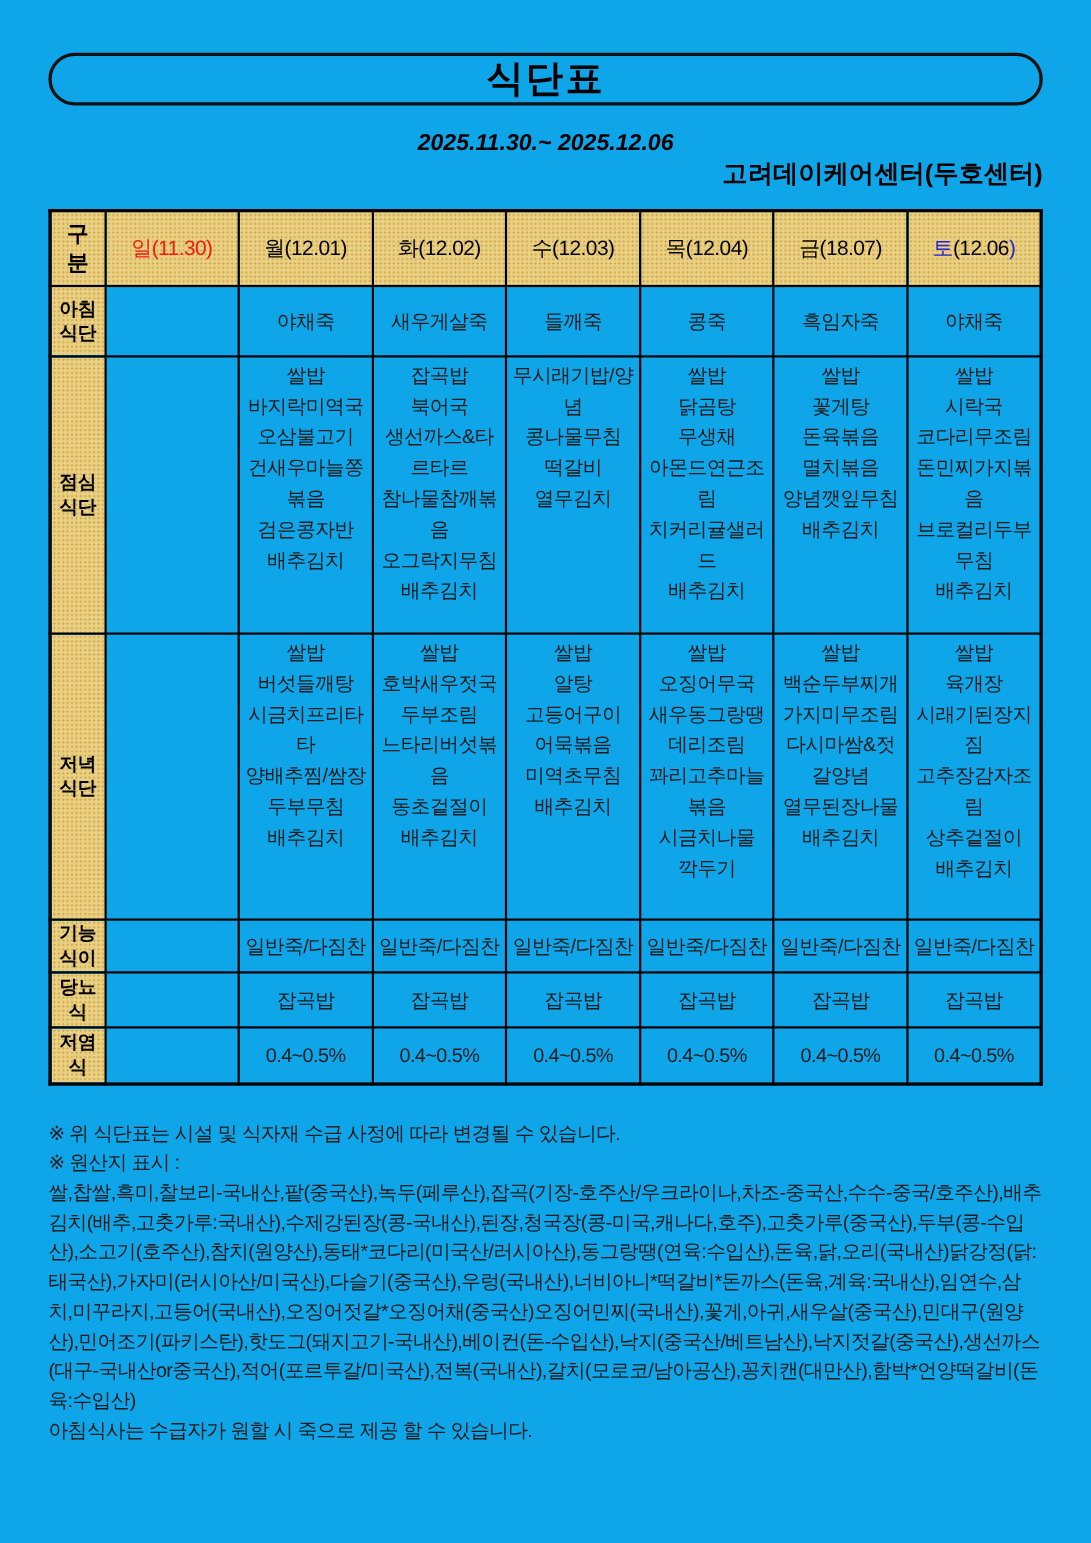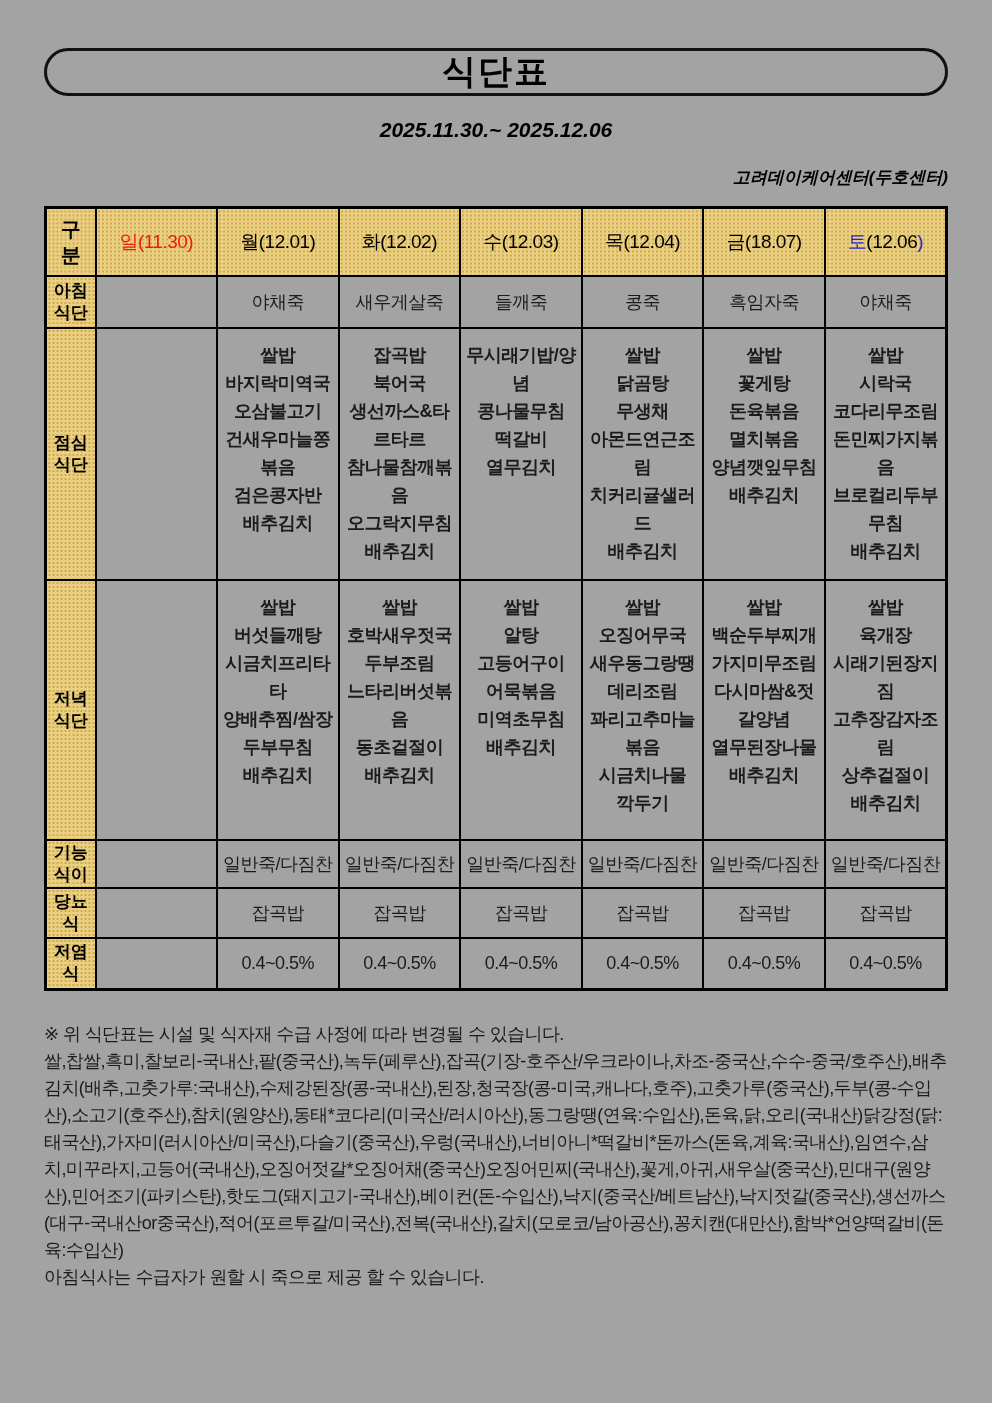--- a/index.html
+++ b/index.html
@@ -6,65 +6,65 @@
     --header-bg:#E9D083;
     --header-dot:#D1A94E;
     --sunday:#EE1B12;
     --saturday:#2323D9;
     --border:#000000;
     --text:#1B1B1B;
   }
   *{box-sizing:border-box;margin:0;padding:0;}
   html,body{background:#fff;}
   body{font-family:"Liberation Sans","DejaVu Sans",sans-serif;color:var(--text);}
-  .page{width:992px;height:1403px;background:#a3a3a3;overflow:hidden;position:relative;}
+  .page{width:992px;height:1403px;background:#0ea5e9;overflow:hidden;position:relative;}
 
   .title-box{
     margin:48px 44px 0;height:48px;border:3px solid #111;border-radius:26px;
     display:flex;align-items:center;justify-content:center;
   }
   .title-box .title-text{font-size:34px;font-weight:bold;letter-spacing:2px;color:#000;}
 
   .date-range{margin-top:22px;text-align:center;font-size:21px;font-weight:bold;color:#000;font-style:italic;}
-  .center-name{margin:24px 44px 0;text-align:right;font-size:17px;font-weight:bold;color:#000;font-style:italic;}
+  .center-name{margin:0 44px 0;text-align:right;font-size:23px;font-weight:bold;color:#000;}
 
   table.menu-table{
     margin:17px 44px 0;width:904px;border-collapse:collapse;table-layout:fixed;
     border:3px solid var(--border);
   }
   .menu-table th,.menu-table td{
     border:2px solid var(--border);
     text-align:center;vertical-align:middle;
     padding:1px 2px;overflow:hidden;
   }
   .tan{
     background-color:var(--header-bg);
     background-image:radial-gradient(var(--header-dot) 0.8px, rgba(0,0,0,0) 1.1px);
     background-size:4px 4px;
   }
   col.c-corner{width:50px;}
   tr.r-head{height:68px;}
-  tr.r-breakfast{height:52px;margin-top:47px;}
+  tr.r-breakfast{height:64px;margin-top:47px;}
   tr.r-lunch{height:252px;}
   tr.r-dinner{height:260px;}
   tr.r-snack{height:66px;}
   tr.r-func{height:48px;}
   tr.r-diab{height:50px;}
   tr.r-salt{height:52px;}
 
   .corner-label{font-size:20px;font-weight:bold;line-height:26px;white-space:pre-line;color:#000;}
   th.day{font-size:19px;font-weight:normal;color:#000;letter-spacing:-0.5px;}
   th.day.sun{color:var(--sunday);}
   th.day .blue{color:var(--saturday);}
   td.row-label{font-size:17px;font-weight:bold;line-height:22px;white-space:pre-line;color:#000;}
   td.meal{
     font-size:18px;line-height:28px;color:var(--text);
     white-space:pre-line;word-break:break-all;letter-spacing:-0.5px;
   }
-  tr.r-lunch td.meal,tr.r-dinner td.meal{vertical-align:top;padding-top:12px;font-weight:bold;}
+  tr.r-lunch td.meal,tr.r-dinner td.meal{vertical-align:top;padding-top:2px;}
   tr.r-snack td.meal{line-height:27px;}
 
   .footer{margin:30px 44px 0;font-size:18px;line-height:27px;letter-spacing:-0.6px;color:var(--text);}
   .footer .origin{word-break:break-all;text-align:left;}
 </style>
 </head>
 <body>
 
 <div class="page">
 
@@ -228,17 +228,18 @@
         <td class="meal">0.4~0.5%</td>
         <td class="meal">0.4~0.5%</td>
         <td class="meal">0.4~0.5%</td>
         <td class="meal">0.4~0.5%</td>
       </tr>
     </tbody>
   </table>
 
   <div class="footer">
     <div>※ 위 식단표는 시설 및 식자재 수급 사정에 따라 변경될 수 있습니다.</div>
+    <div>※ 원산지 표시 :</div>
     <div class="origin">쌀,찹쌀,흑미,찰보리-국내산,팥(중국산),녹두(페루산),잡곡(기장-호주산/우크라이나,차조-중국산,수수-중국/호주산),배추김치(배추,고춧가루:국내산),수제강된장(콩-국내산),된장,청국장(콩-미국,캐나다,호주),고춧가루(중국산),두부(콩-수입산),소고기(호주산),참치(원양산),동태*코다리(미국산/러시아산),동그랑땡(연육:수입산),돈육,닭,오리(국내산)닭강정(닭:태국산),가자미(러시아산/미국산),다슬기(중국산),우렁(국내산),너비아니*떡갈비*돈까스(돈육,계육:국내산),임연수,삼치,미꾸라지,고등어(국내산),오징어젓갈*오징어채(중국산)오징어민찌(국내산),꽃게,아귀,새우살(중국산),민대구(원양산),민어조기(파키스탄),핫도그(돼지고기-국내산),베이컨(돈-수입산),낙지(중국산/베트남산),낙지젓갈(중국산),생선까스(대구-국내산or중국산),적어(포르투갈/미국산),전복(국내산),갈치(모로코/남아공산),꽁치캔(대만산),함박*언양떡갈비(돈육:수입산)</div>
     <div>아침식사는 수급자가 원할 시 죽으로 제공 할 수 있습니다.</div>
   </div>
 
 </div>
 
 </body></html>

